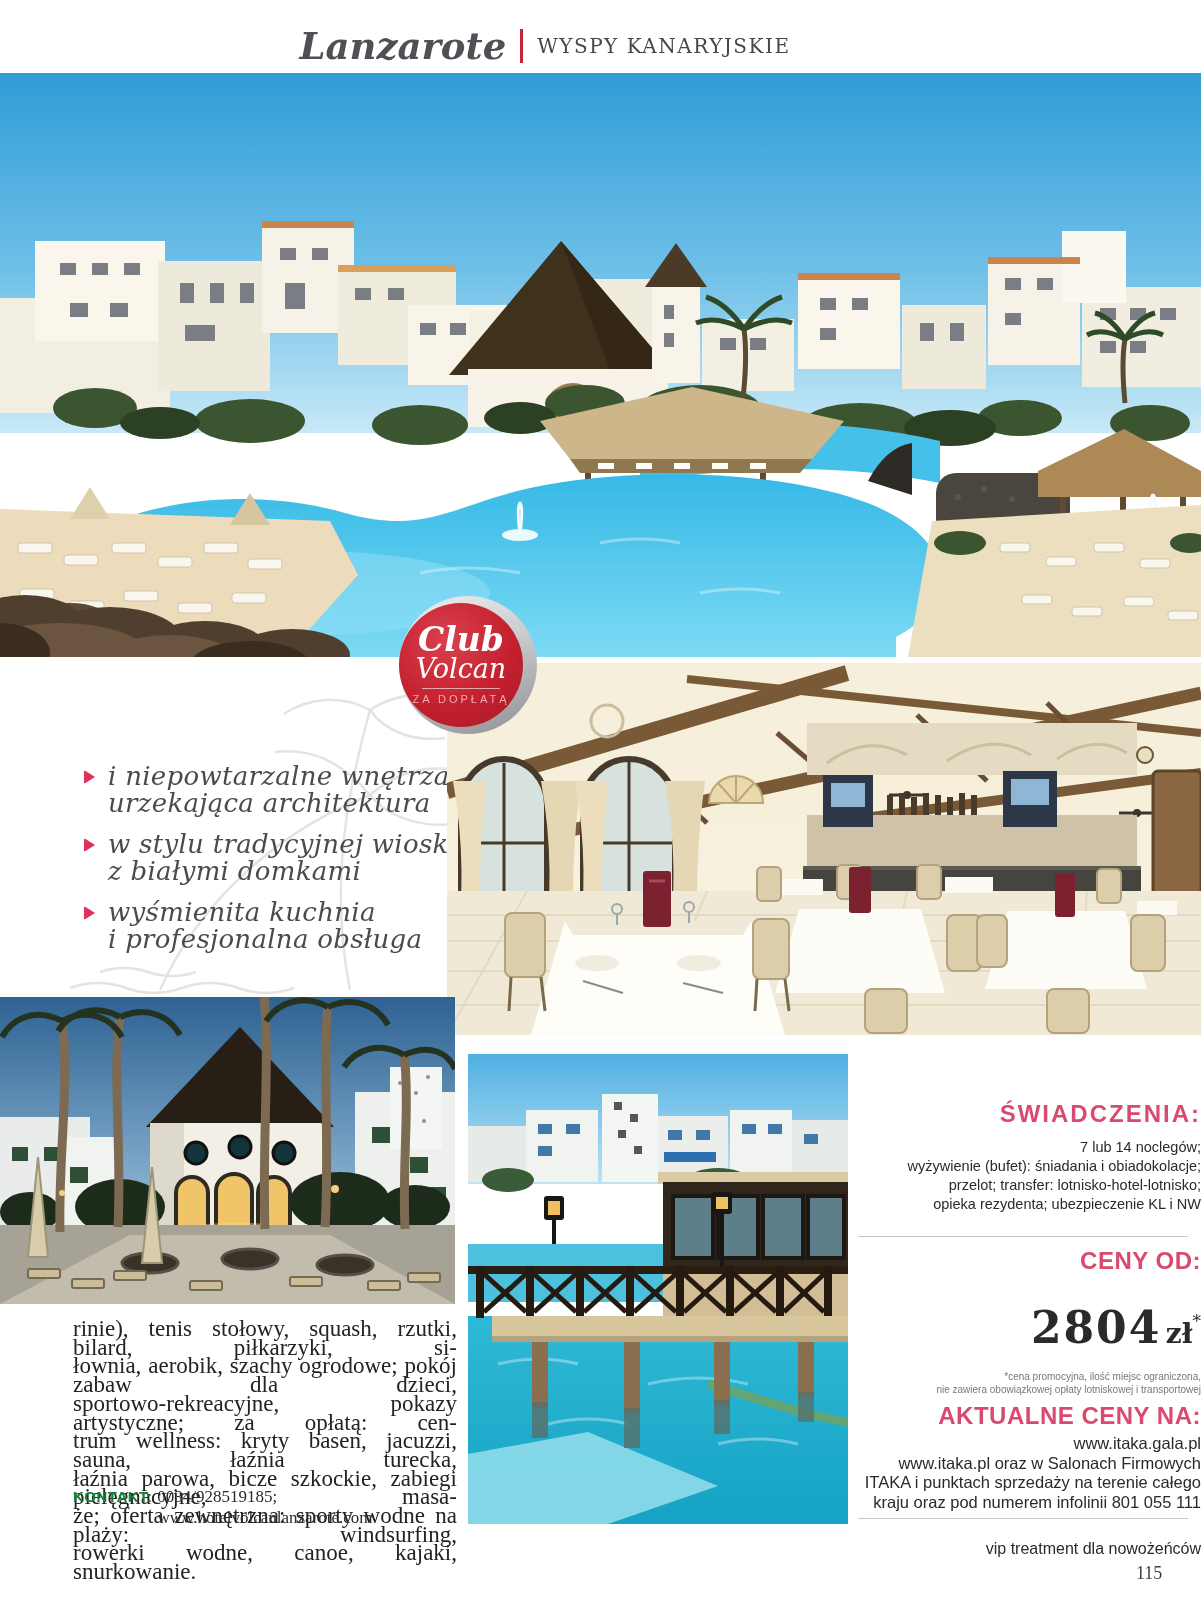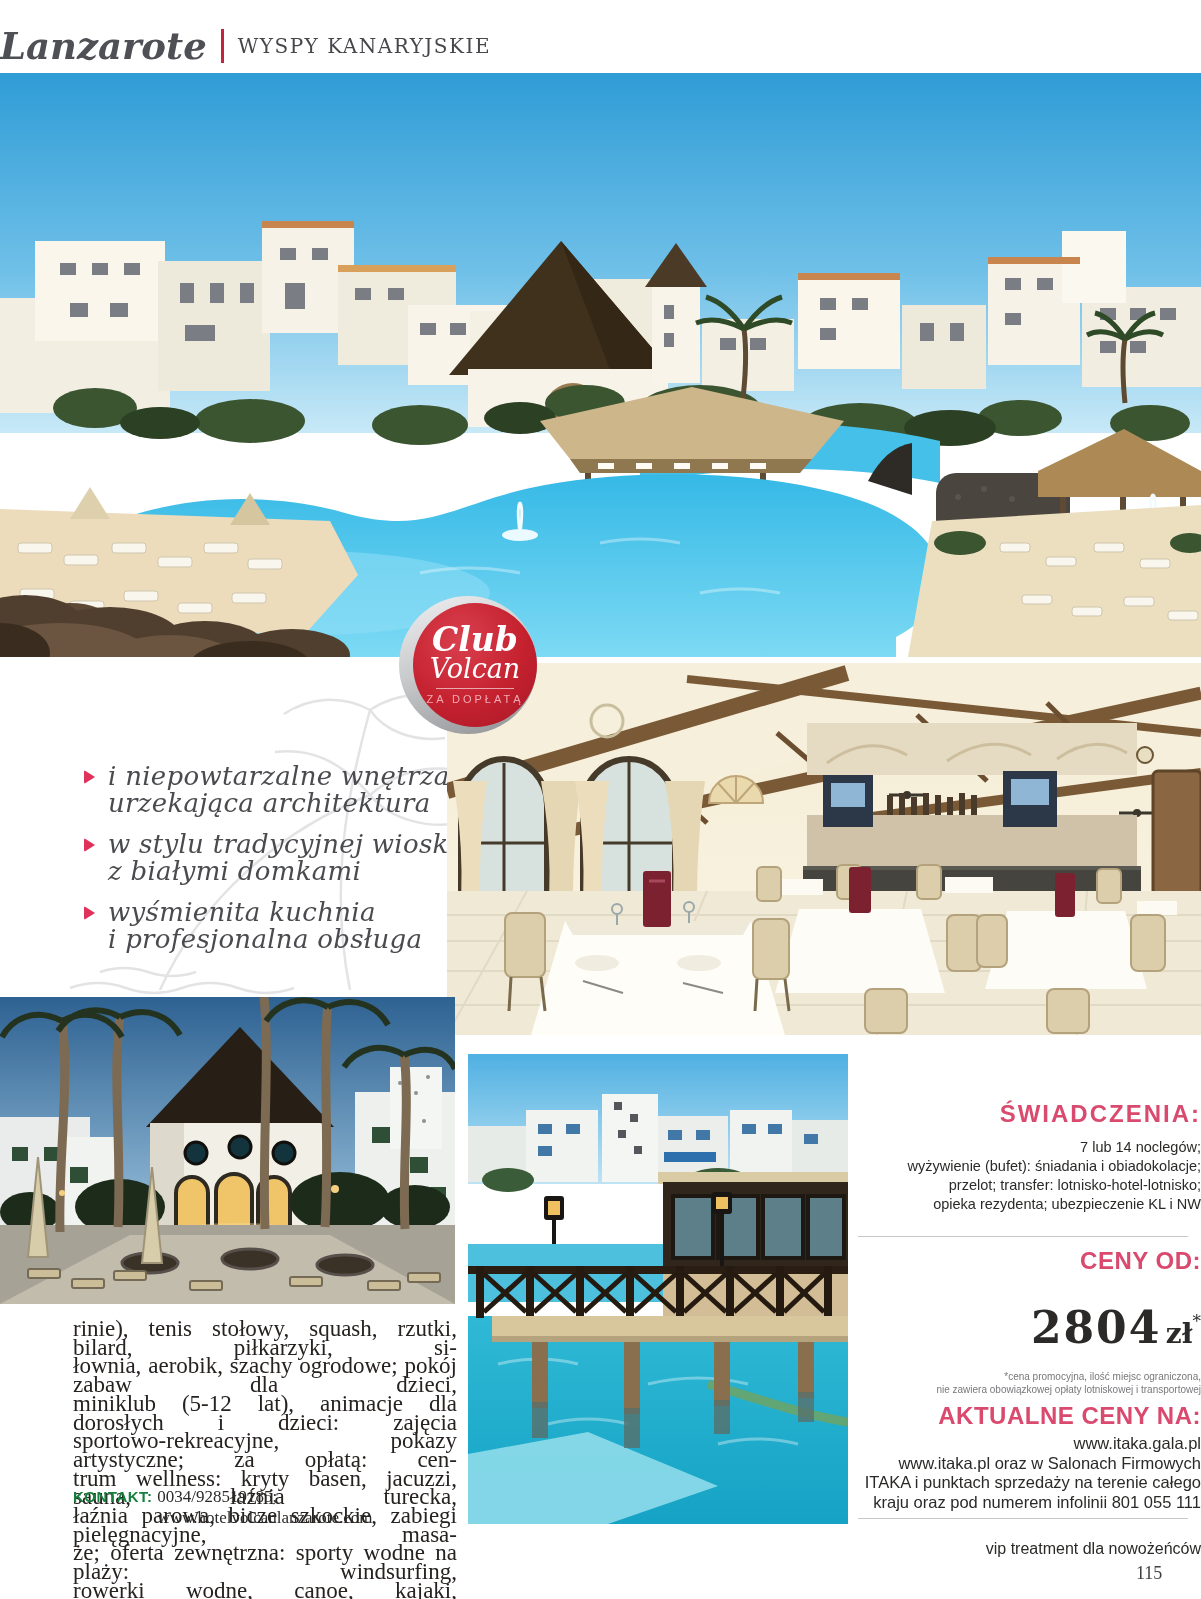--- a/index.html
+++ b/index.html
@@ -1,35 +1,35 @@
 <!DOCTYPE html>
 <html><head>
 <meta charset="utf-8">
 <style>
   html,body{margin:0;padding:0;background:#ffffff;}
   .page{position:relative;width:1201px;height:1599px;background:#fff;overflow:hidden;
         font-family:"Liberation Sans",sans-serif;}
   
-  .hdr{position:absolute;top:24px;left:0;width:1090px;display:flex;justify-content:flex-start;
+  .hdr{position:absolute;top:24px;left:0;width:1090px;display:flex;justify-content:center;
        align-items:center;gap:14px;}
   .hdr-region{font-family:"DejaVu Serif",serif;font-style:italic;font-weight:bold;
        font-size:37px;color:#4f5055;}
   .hdr-rule{width:3px;height:34px;background:#c32638;}
   .hdr-cat{font-family:"DejaVu Serif",serif;font-size:20px;letter-spacing:1.5px;color:#46474b;}
   
   .photo{position:absolute;overflow:hidden;z-index:2;}
   .photo svg{display:block;width:100%;height:100%;}
   .hero{left:0;top:73px;width:1201px;height:584px;}
   .restaurant{left:447px;top:663px;width:754px;height:372px;}
   .dusk{left:0;top:997px;width:455px;height:307px;}
   .deck{left:468px;top:1054px;width:380px;height:470px;}
   
   .badge{position:absolute;left:399px;top:596px;width:138px;height:138px;border-radius:50%;
      background:linear-gradient(160deg,#f0f0f2 0%,#c9cacc 45%,#8f9093 100%);
-     display:flex;align-items:center;justify-content:flex-end;z-index:5;}
+     display:flex;align-items:center;justify-content:flex-start;z-index:5;}
   .badge-inner{width:124px;height:124px;border-radius:50%;
      background:radial-gradient(circle at 38% 30%,#d9404e 0%,#c5212f 55%,#a81826 100%);
      color:#fff;display:flex;flex-direction:column;align-items:center;justify-content:center;
      text-align:center;}
   .badge-l1{font-family:"DejaVu Serif",serif;font-style:italic;font-weight:bold;
      font-size:33px;line-height:30px;}
   .badge-l2{font-family:"DejaVu Serif",serif;font-style:italic;font-size:27px;line-height:28px;}
   .badge-rule{width:78px;height:1px;background:rgba(255,255,255,.6);margin:5px 0 4px;}
   .badge-l3{font-size:11px;letter-spacing:3px;color:#f0aab4;}
   
@@ -695,21 +695,20 @@
           <rect x="156" y="354" width="16" height="40"></rect>
         <rect x="246" y="346" width="16" height="34"></rect>
           <rect x="330" y="338" width="16" height="30"></rect>
       </g>
     </svg>
   </div>
 
   <div class="act">
     <div class="act-line">rinie), tenis stołowy, squash, rzutki, bilard, piłkarzyki, si-</div>
     <div class="act-line">łownia, aerobik, szachy ogrodowe; pokój zabaw dla dzieci,</div>
-    <div class="act-line">miniklub (5-12 lat), animacje dla dorosłych i dzieci: zajęcia</div>
     <div class="act-line">sportowo-rekreacyjne, pokazy artystyczne; za opłatą: cen-</div>
     <div class="act-line">trum wellness: kryty basen, jacuzzi, sauna, łaźnia turecka,</div>
     <div class="act-line">łaźnia parowa, bicze szkockie, zabiegi pielęgnacyjne, masa-</div>
     <div class="act-line">że; oferta zewnętrzna: sporty wodne na plaży: windsurfing,</div>
     <div class="act-line last">rowerki wodne, canoe, kajaki, snurkowanie.</div>
   </div>
 
   <div class="contact">
     <div>
       <span class="contact-label">KONTAKT:</span>

